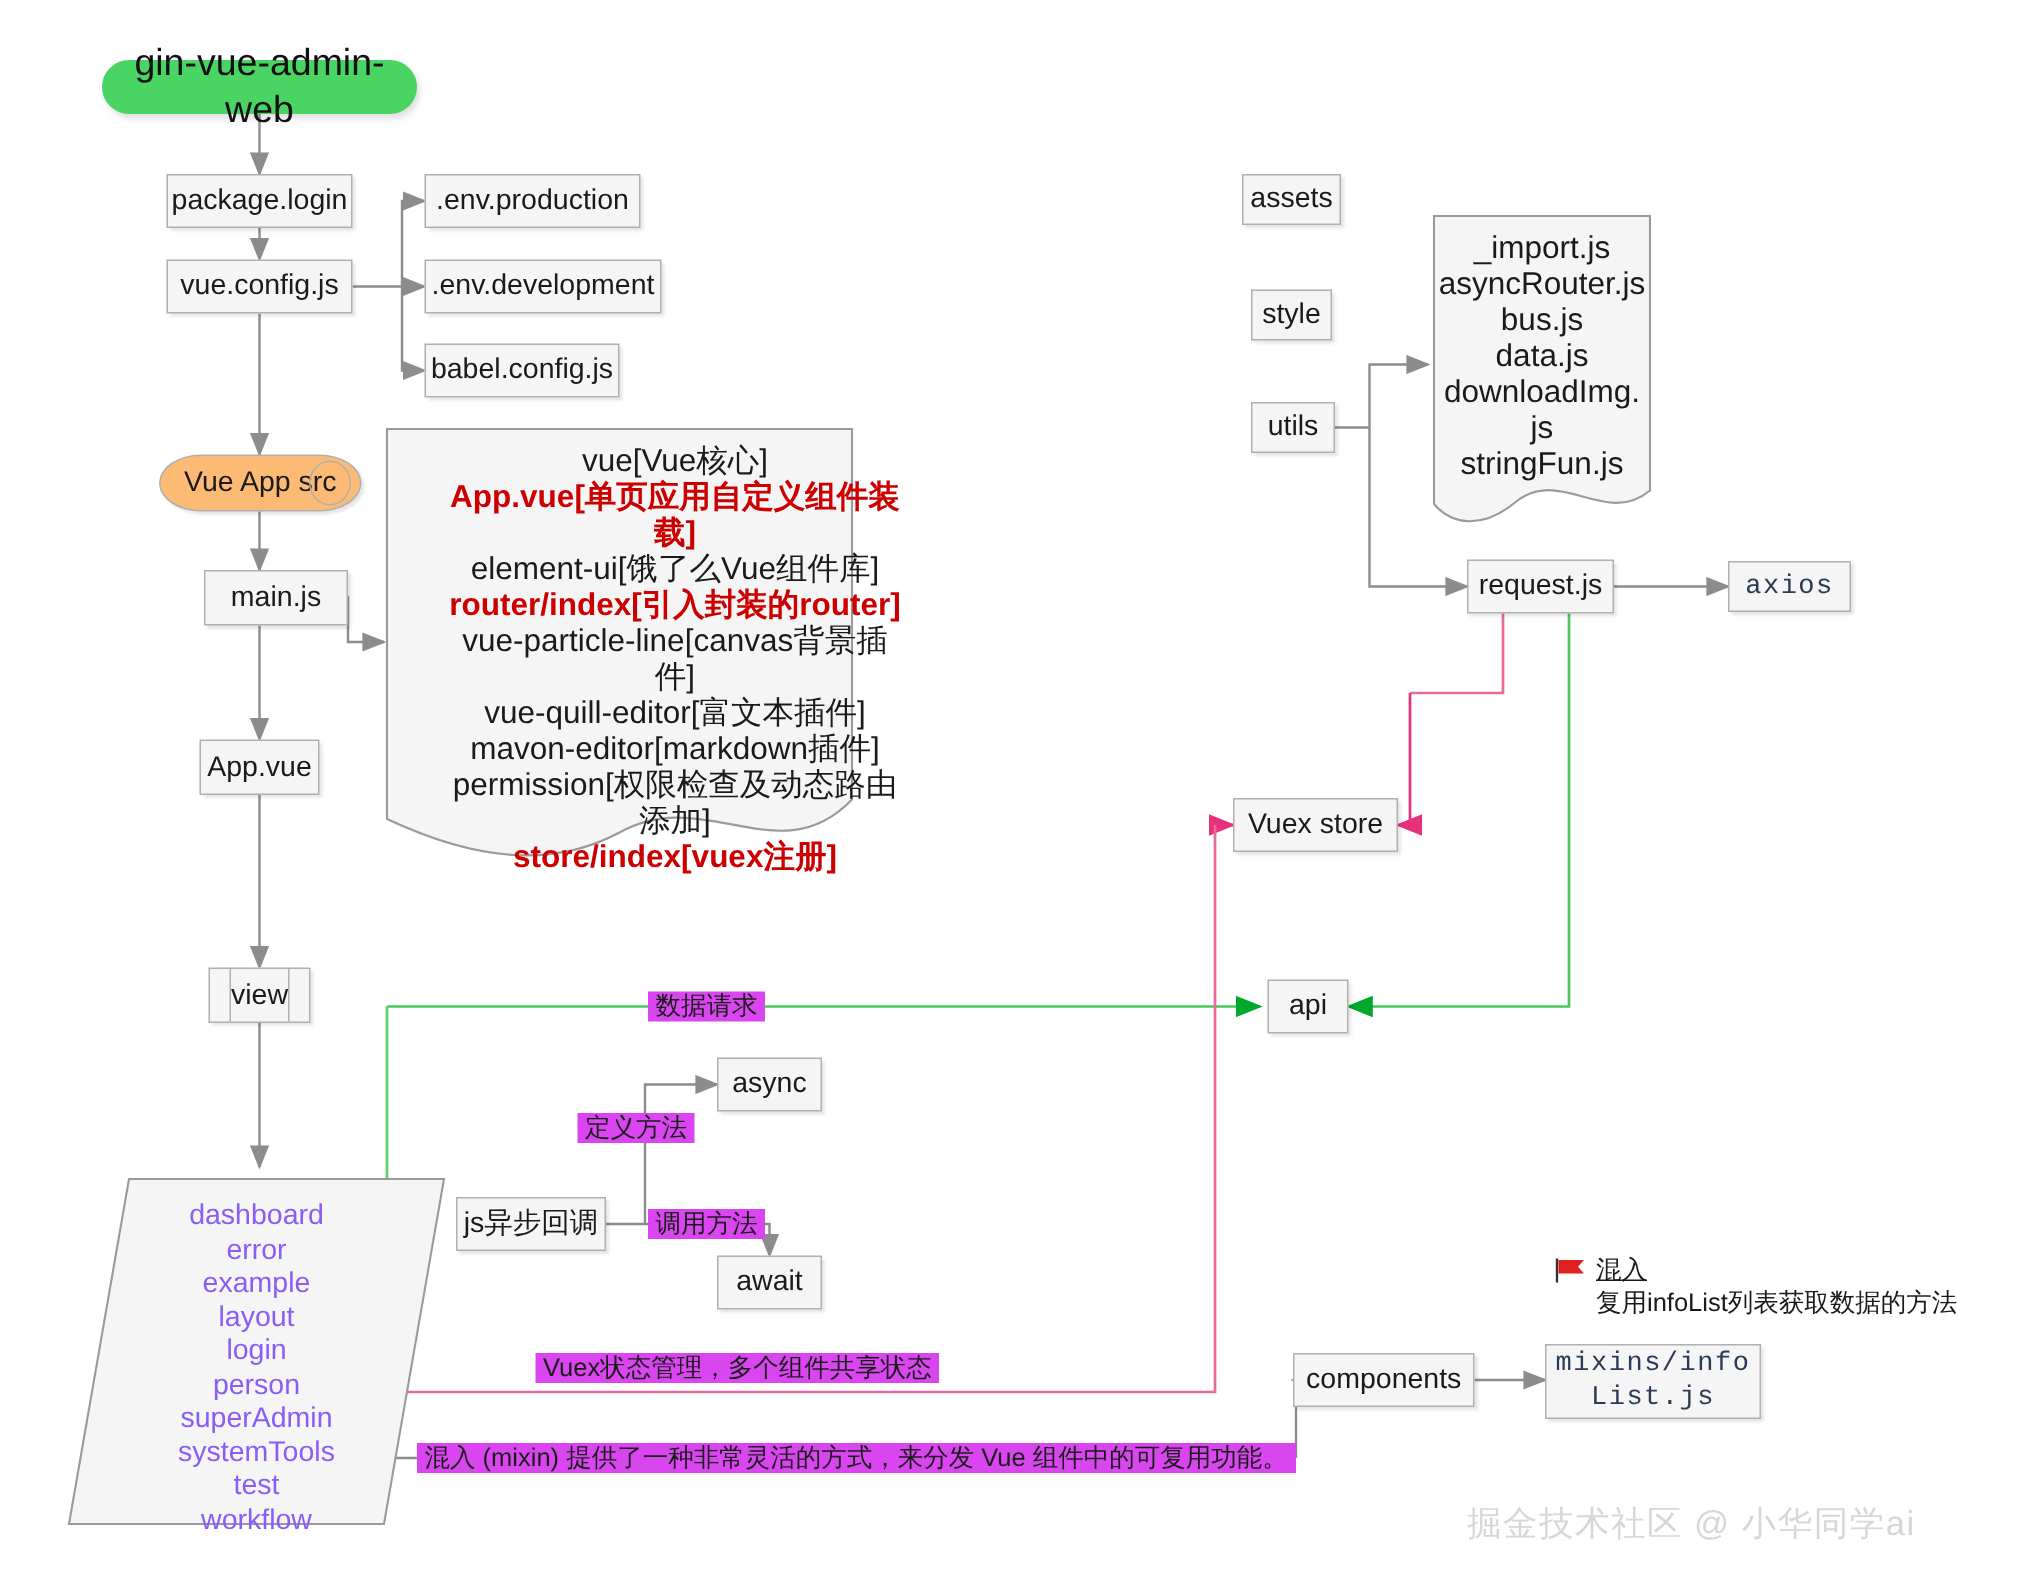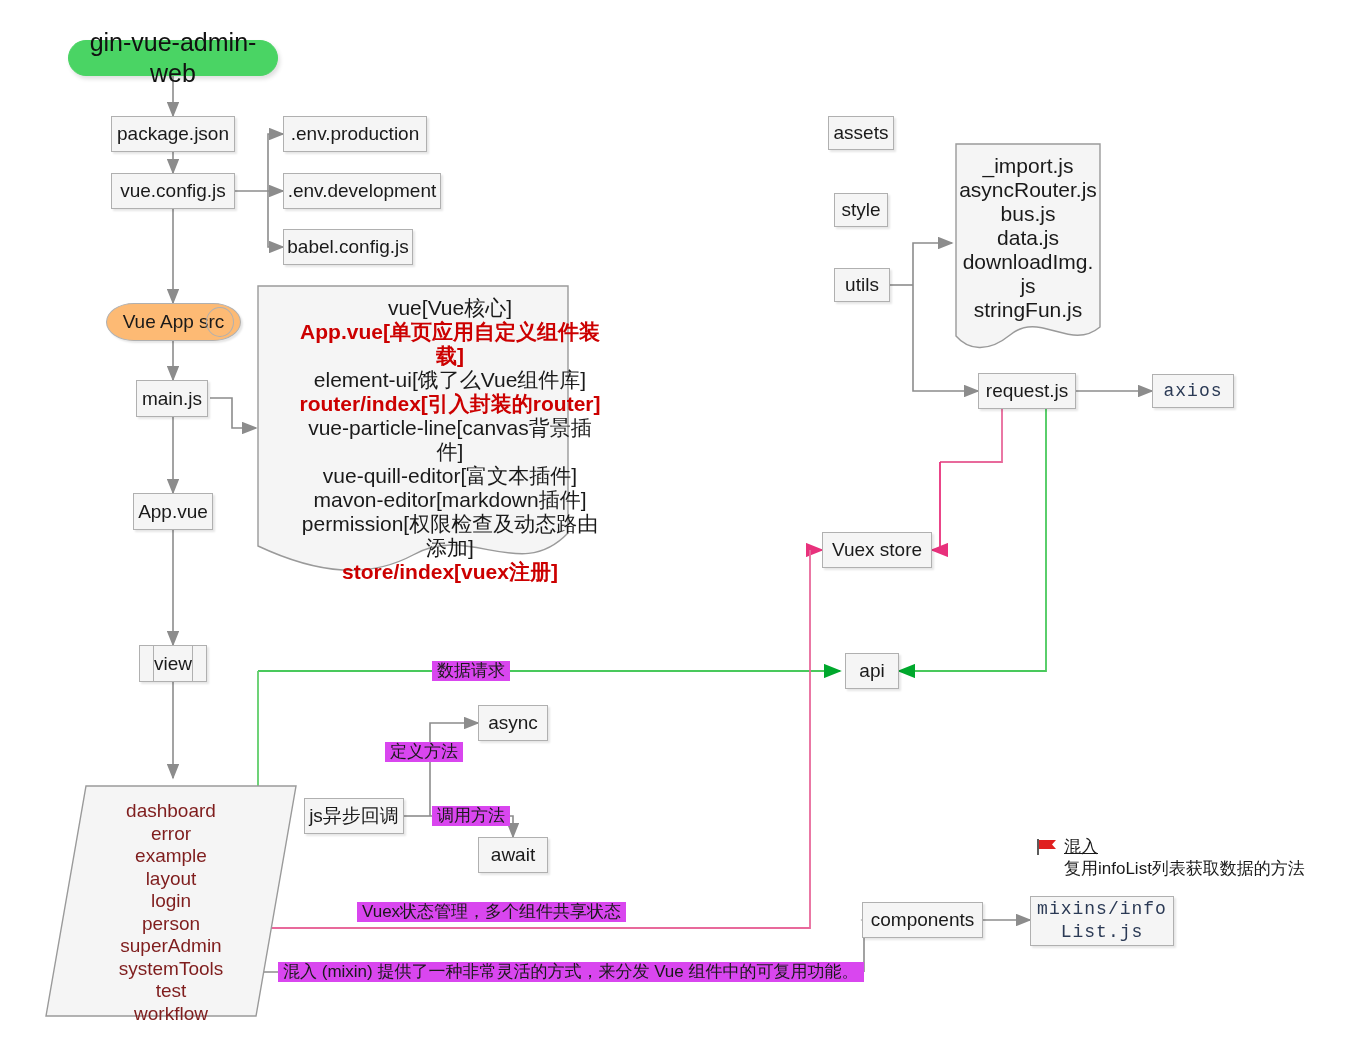--- a/index.html
+++ b/index.html
@@ -82,21 +82,21 @@
     box-shadow: none;
     display: block;
     padding: 0;
   }
   .para-text {
     position: relative;
     z-index: 2;
     text-align: center;
     font-size: 19px;
     line-height: 22.5px;
-    color: #7f1d1d;
+    color: #8b5cf6;
     padding-top: 14px;
   }
   .note {
     position: absolute;
     box-sizing: border-box;
   }
   .note-text {
     position: absolute;
     left: 0;
     right: 0;
@@ -220,36 +220,36 @@
 
     <path d="M86,786 L296,786 L256,1016 L46,1016 Z" fill="#f5f5f5" stroke="#9a9a9a" stroke-width="1.4"></path>
 
     <path d="M258,286 L568,286 L568,533 C520,583 470,523 413,555 C370,578 320,575 258,546 Z" fill="#f5f5f5" stroke="#9a9a9a" stroke-width="1.4"></path>
 
     <path d="M956,144 L1100,144 L1100,327 C1070,352 1040,310 1010,335 C988,353 968,350 956,336 Z" fill="#f5f5f5" stroke="#9a9a9a" stroke-width="1.4"></path>
   </svg>
 
   <div class="node root" style="left:68px;top:40px;width:210px;height:36px;">gin-vue-admin-web</div>
 
-  <div class="node" style="left:111px;top:116px;width:124px;height:36px;">package.json</div>
+  <div class="node" style="left:111px;top:116px;width:124px;height:36px;">package.login</div>
 
   <div class="node" style="left:111px;top:173px;width:124px;height:36px;">vue.config.js</div>
 
   <div class="node" style="left:283px;top:116px;width:144px;height:36px;">.env.production</div>
 
   <div class="node" style="left:283px;top:173px;width:158px;height:36px;">.env.development</div>
 
   <div class="node" style="left:283px;top:229px;width:130px;height:36px;">babel.config.js</div>
 
   <div class="node cylinder" style="left:106px;top:303px;width:135px;height:38px;">
     <span>Vue App src</span>
     <span class="cyl-cap"></span>
   </div>
 
-  <div class="node" style="left:136px;top:380px;width:72px;height:37px;">main.js</div>
+  <div class="node" style="left:136px;top:380px;width:96px;height:37px;">main.js</div>
 
   <div class="node" style="left:133px;top:493px;width:80px;height:37px;">App.vue</div>
 
   <div class="node predef" style="left:139px;top:645px;width:68px;height:37px;">
     <span class="pp-l"></span>
     <span class="pp-r"></span>
     <span>view</span>
   </div>
 
   <div class="node" style="left:828px;top:116px;width:66px;height:34px;">assets</div>
@@ -330,14 +330,15 @@
 
   <div class="legend" style="left:1036px;top:836px;">
     <svg class="flag" viewBox="0 0 22 18">
       <path d="M2,1 L2,17" stroke="#333" stroke-width="1.6" fill="none"></path>
       <path d="M3,2 L20,2 L16,6.5 L20,11 L3,11 Z" fill="#e02020"></path>
     </svg>
     <span class="l1">混入</span>
     <span class="l2">复用infoList列表获取数据的方法</span>
   </div>
 
+  <div class="watermark" style="left:978px;top:1000px;">掘金技术社区 @ 小华同学ai</div>
 
 </div>
 
 </body></html>

